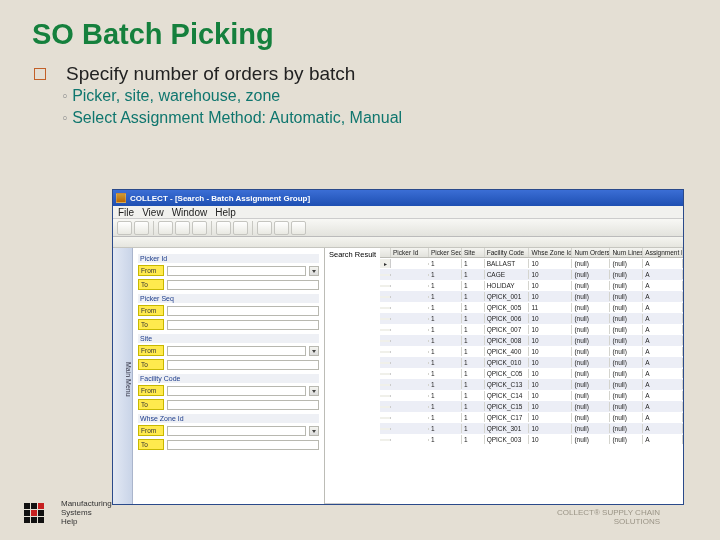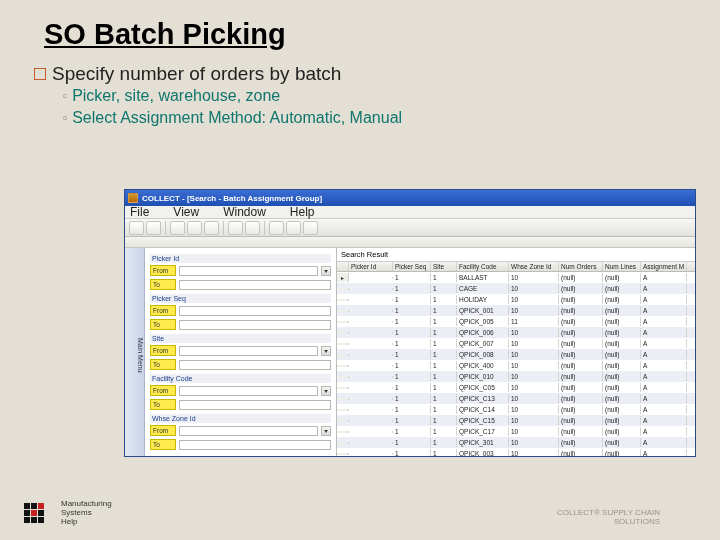--- a/index.html
+++ b/index.html
@@ -11,56 +11,55 @@
     font-family: Verdana, Geneva, sans-serif;
     overflow: hidden;
     position: relative;
   }
   .slide {
     padding: 18px 28px 0 28px;
   }
   .title {
     font-size: 29px;
     font-weight: bold;
-    color: #000000;
-    margin: 0 0 12px 16px;
+    color: #15803d;
+    margin: 0 0 12px 4px;
     font-family: Verdana, sans-serif;
-    text-decoration: underline;
   }
   .bullet {
     font-size: 19px;
     color: #222;
     margin-left: 6px;
     display: flex;
     align-items: center;
-    gap: 6px;
+    gap: 20px;
   }
   .bullet .sq {
     width: 12px; height: 12px;
     border: 1.5px solid #c26028;
     display: inline-block;
     flex: 0 0 auto;
   }
   .sub {
     font-size: 16px;
     color: #0f766e;
     margin-left: 34px;
     line-height: 1.35;
   }
   .sub::before {
     content: "◦ ";
     color: #999;
   }
   
   .appwin {
     position: absolute;
-    left: 124px;
+    left: 112px;
     top: 189px;
     width: 572px;
-    height: 268px;
+    height: 316px;
     border: 1px solid #2a4a8a;
     background: #fff;
     font-size: 7.5px;
     font-family: Tahoma, sans-serif;
     color: #222;
     overflow: hidden;
   }
   .titlebar {
     height: 16px;
     background: linear-gradient(#3b6ed5,#1e4fb2);
@@ -74,24 +73,24 @@
     width: 10px; height: 10px;
     background: linear-gradient(#c93,#b60);
     border: 1px solid #fff3;
   }
   .titlebar .tlabel { font-weight: bold; font-size: 8px; }
   .menubar {
     height: 13px;
     background: #f1f1ee;
     border-bottom: 1px solid #ccc;
     display: flex;
-    gap: 24px;
+    gap: 8px;
     padding: 0 5px;
     align-items: center;
-    font-size: 12px;
+    font-size: 10px;
   }
   .toolbar {
     height: 18px;
     background: linear-gradient(#f8f8f5,#e3e3dd);
     border-bottom: 1px solid #bbb;
     display: flex;
     align-items: center;
     padding: 0 4px;
     gap: 2px;
   }
@@ -171,21 +170,21 @@
   .fdd::after {
     content:"";
     position:absolute; left:2px; top:3px;
     border-left:2px solid transparent;
     border-right:2px solid transparent;
     border-top:3px solid #444;
   }
   .results {
     flex: 1;
     display: flex;
-    flex-direction: column;
+    flex-direction: row;
     min-width: 0;
   }
   .rtitle {
     font-size: 7.5px;
     padding: 2px 4px;
     border-bottom: 1px solid #ccc;
     color: #000;
   }
   .grid {
     flex:1;

